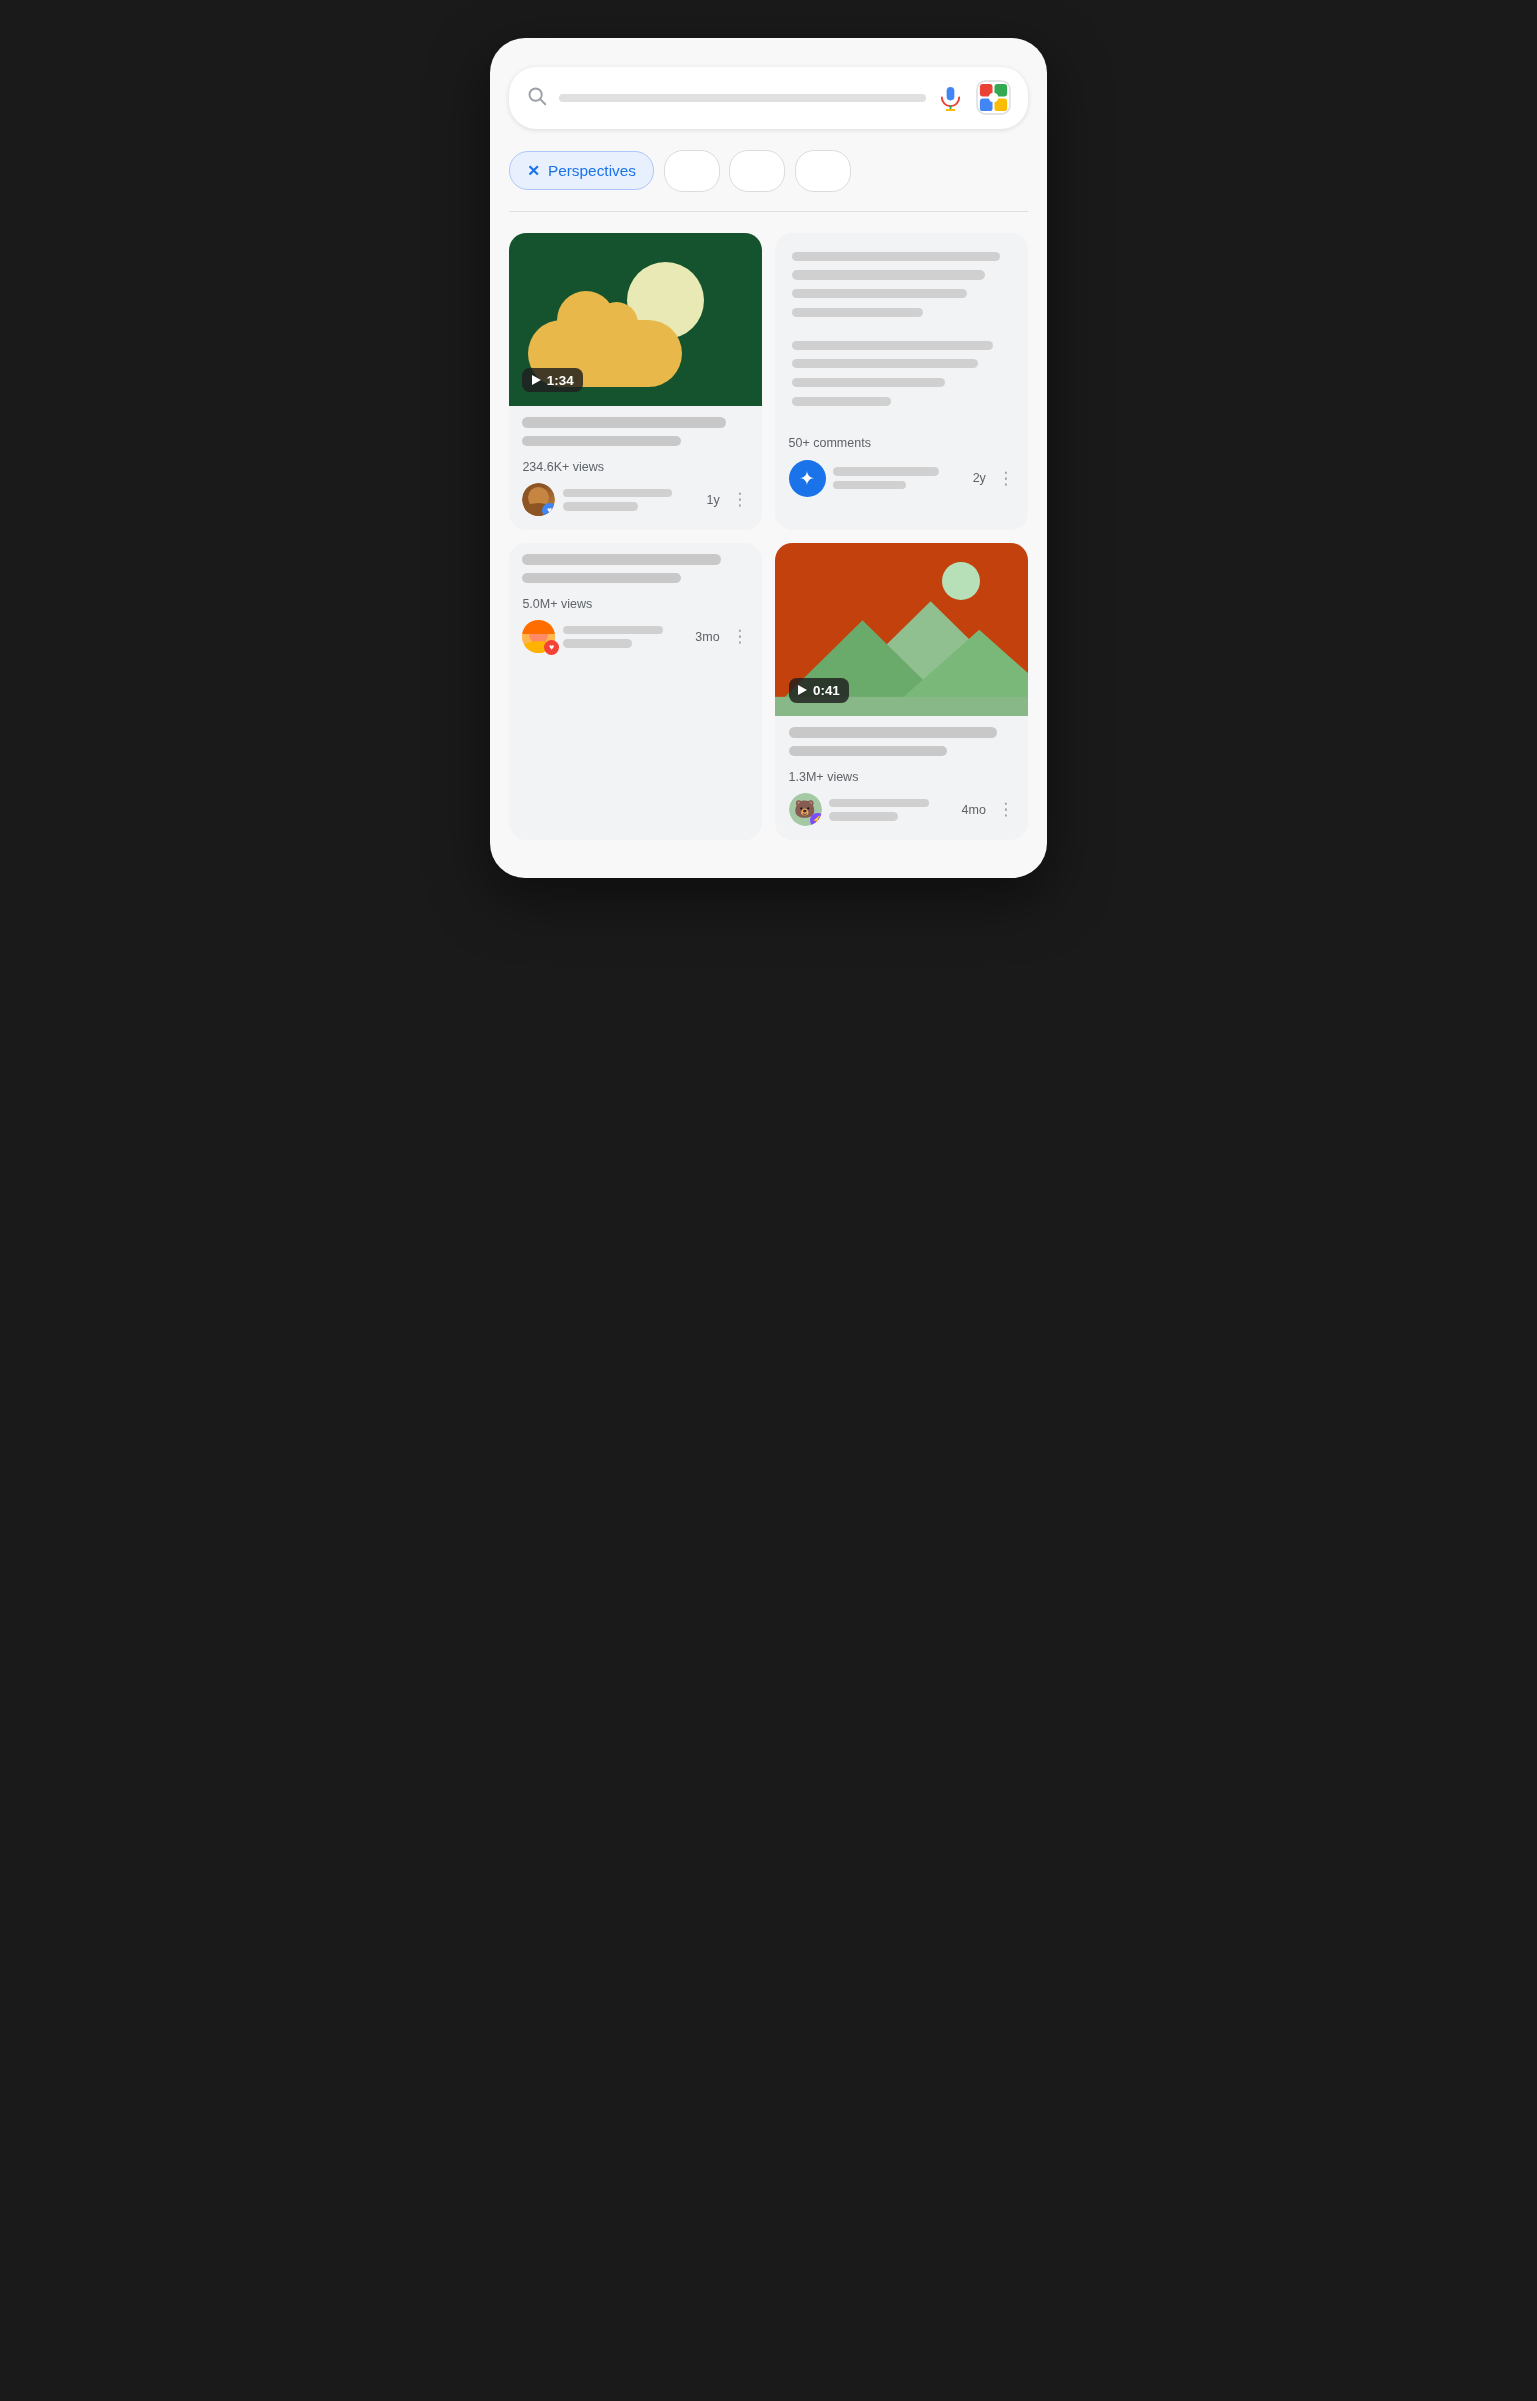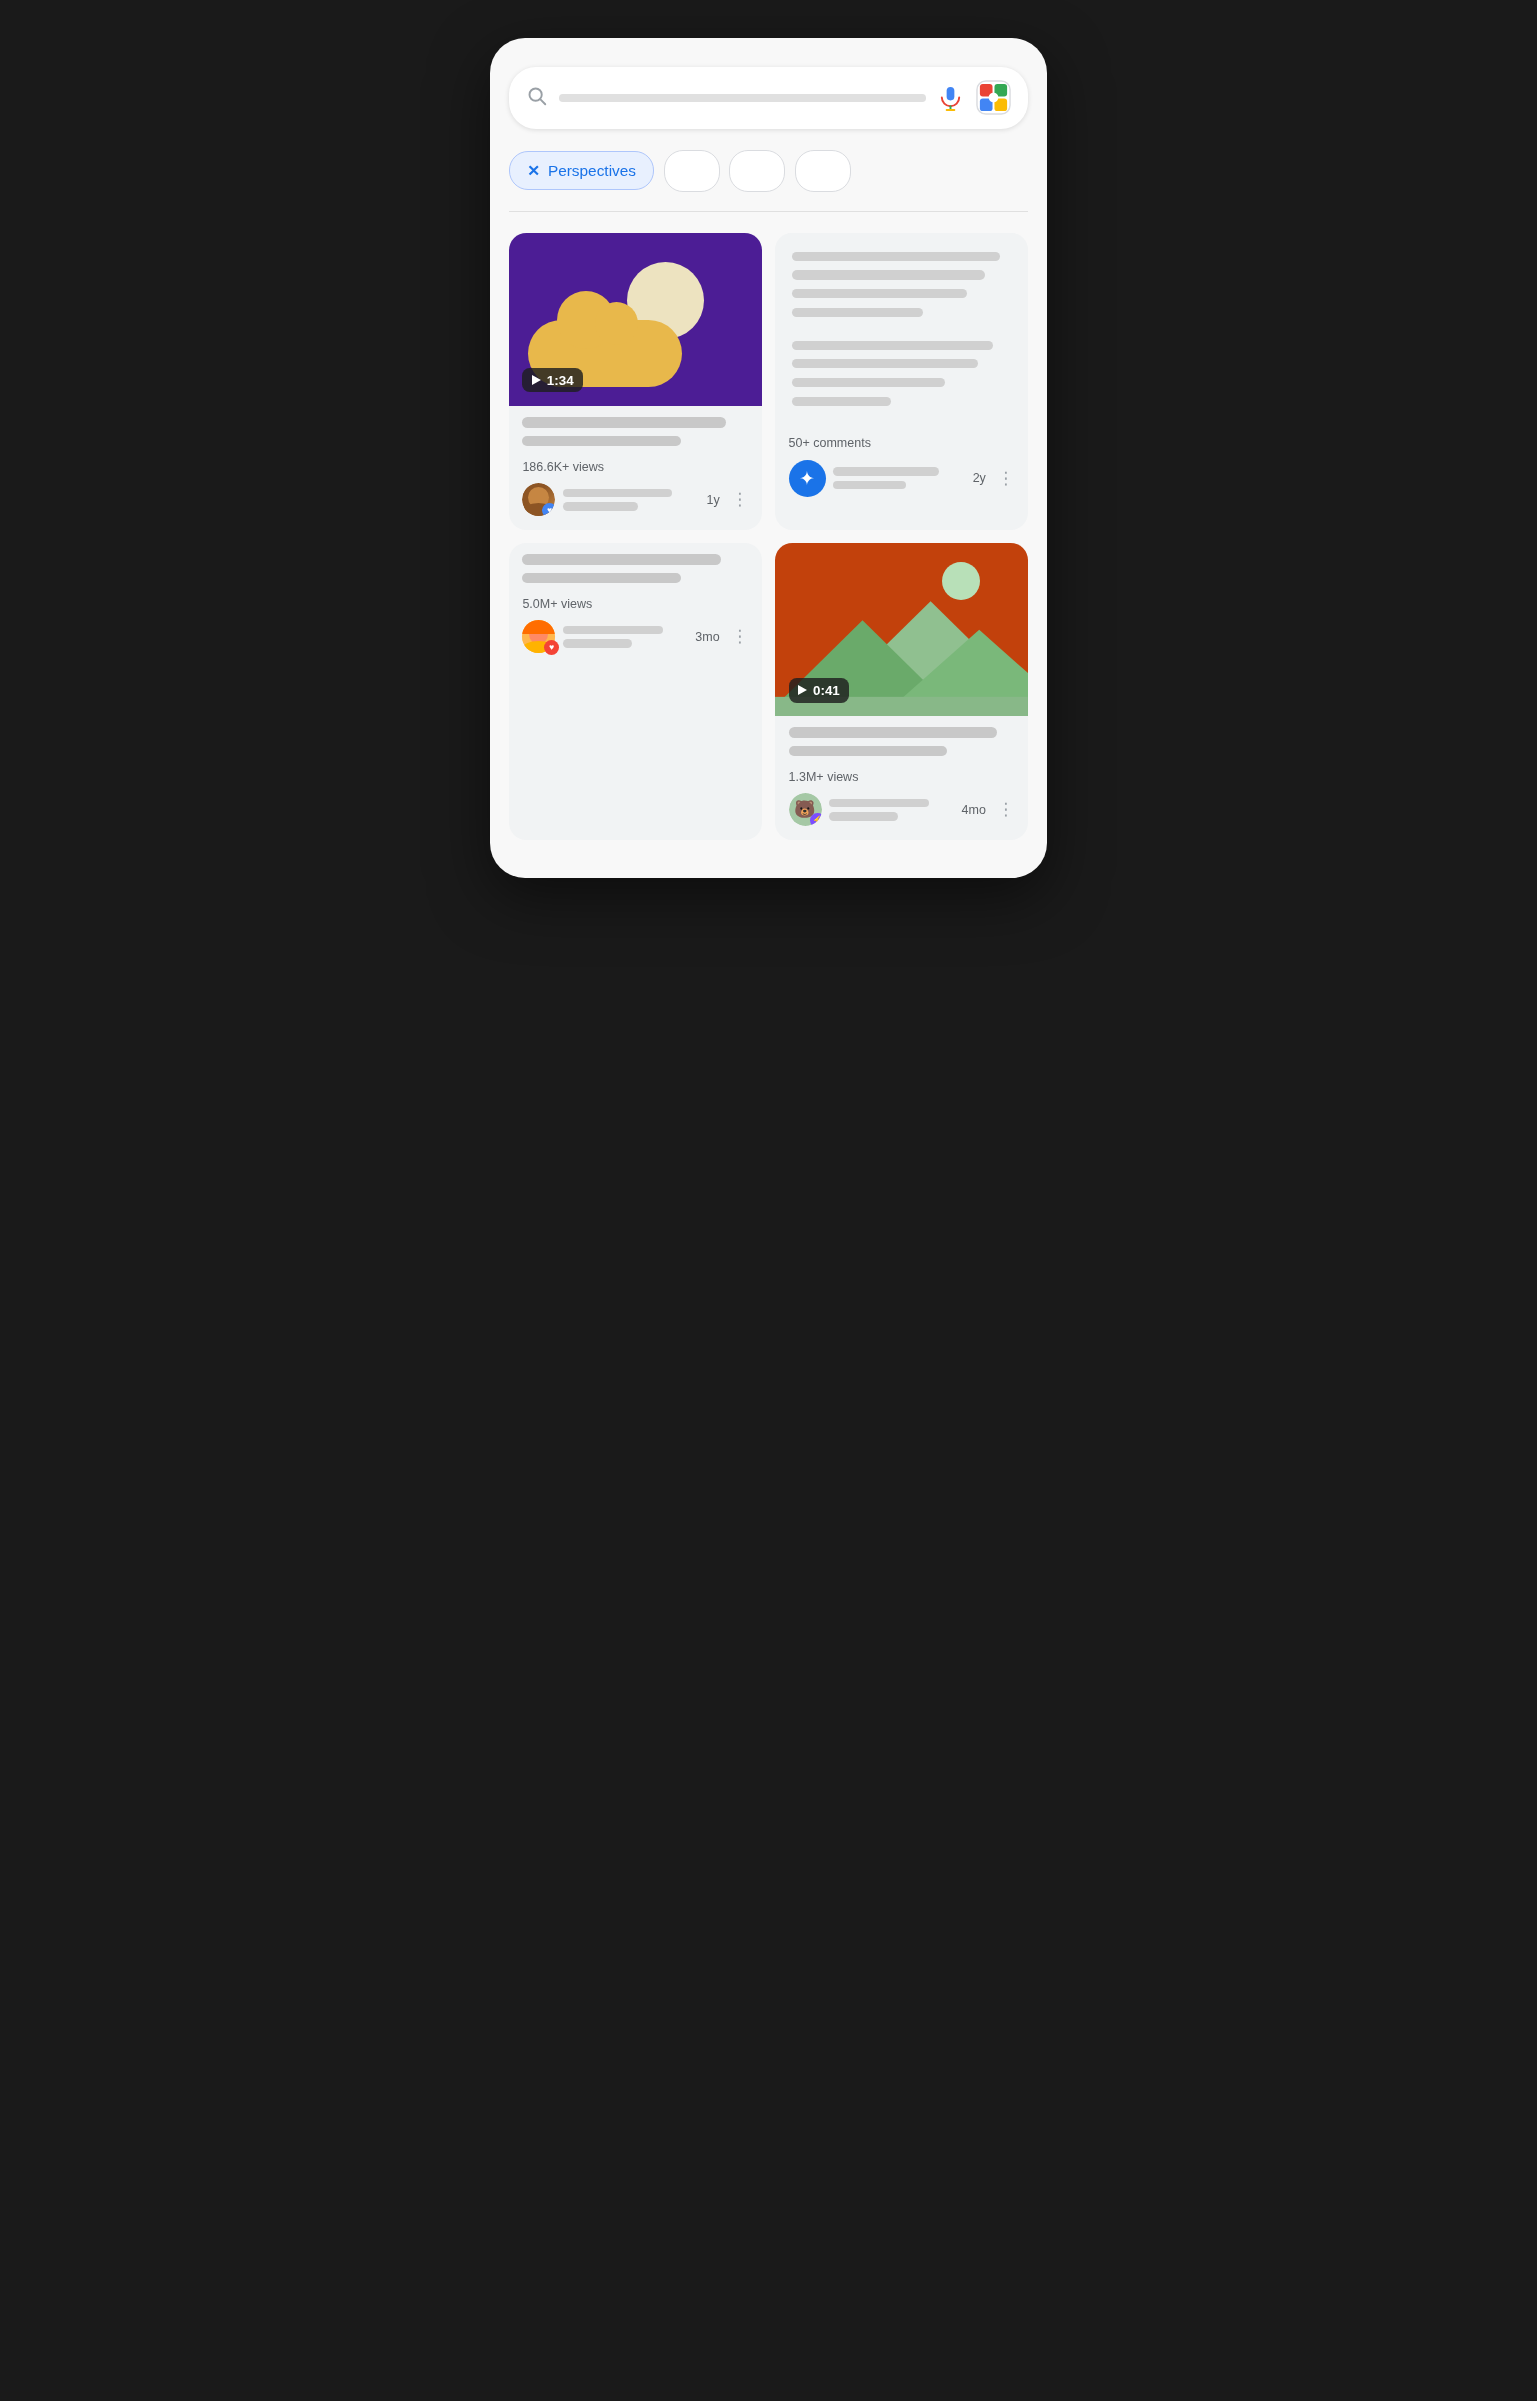--- a/index.html
+++ b/index.html
@@ -128,21 +128,21 @@
     
     .card-thumb {
       width: 100%;
       height: 173px;
       position: relative;
       overflow: hidden;
     }
 
     
     .thumb-yellow {
-      background: #4c1d95;
+      background: #14532d;
     }
 
     .sun-circle {
       position: absolute;
       top: 29px;
       right: 58px;
       width: 77px;
       height: 77px;
       background: #fff9c4;
       border-radius: 50%;
@@ -479,21 +479,21 @@
         <div class="sun-circle"></div>
         <div class="cloud-shape"></div>
         <div class="video-badge">
           <div class="play-triangle"></div>
           <span>1:34</span>
         </div>
       </div>
       <div class="card-body">
         <div class="card-title-bar" style="width:90%"></div>
         <div class="card-title-bar-short"></div>
-        <div class="card-stats">186.6K+ views</div>
+        <div class="card-stats">234.6K+ views</div>
         <div class="card-footer">
           <div class="avatar">
             <div class="avatar-img-brown">
               <div class="avatar-face"></div>
               <div class="avatar-body"></div>
             </div>
             <div class="avatar-heart">♥</div>
           </div>
           <div class="footer-text-bars">
             <div class="footer-bar-wide"></div>

